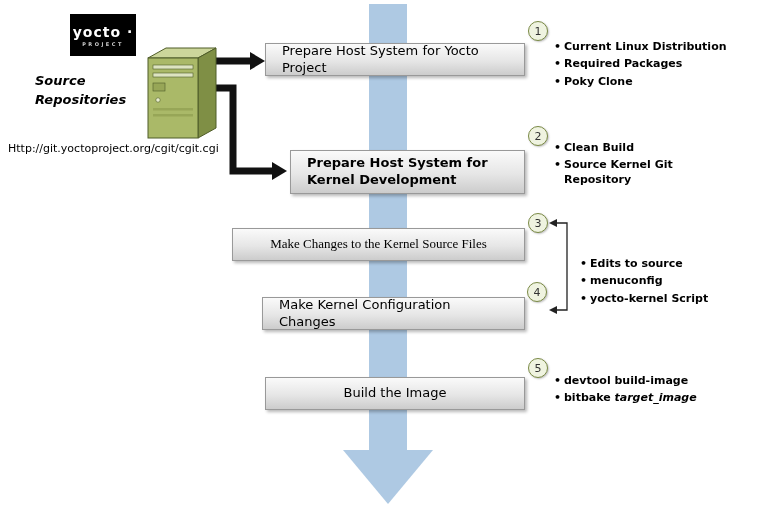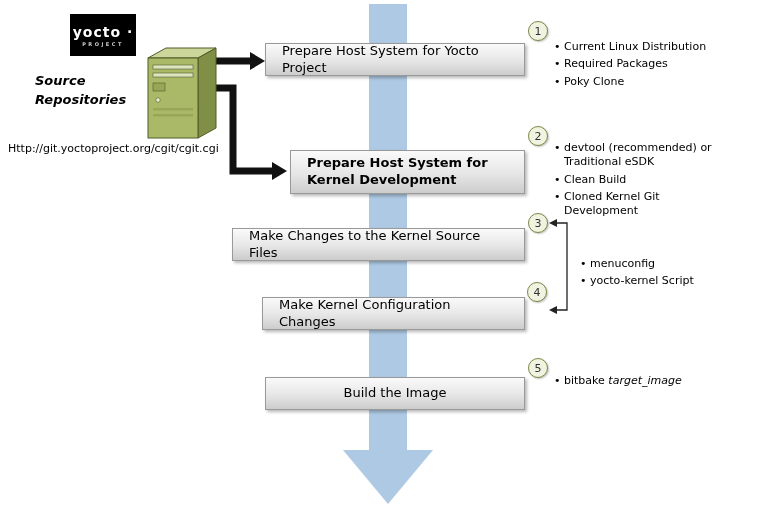--- a/index.html
+++ b/index.html
@@ -16,38 +16,38 @@
   
   .connectors { position:absolute; left:0; top:0; width:769px; height:517px; pointer-events:none; }
 
   
   .stepbox { position:absolute; display:flex; align-items:center; justify-content:center;
              text-align:left; font-size:13px; line-height:1.3; padding:2px 16px;
              background:linear-gradient(180deg,#fafafa 0%,#e6e6e6 55%,#cccccc 100%);
              border:1px solid #999; box-shadow:2px 2px 3px rgba(0,0,0,0.28); }
   .box1 { left:265px; top:43px;  width:260px; height:33px; }
   .box2 { left:290px; top:150px; width:235px; height:44px;font-weight:bold; }
-  .box3 { left:232px; top:228px; width:293px; height:33px; }
+  .box3 { left:232px; top:228px; width:293px; height:33px;font-family:Liberation Serif, serif; }
   .box4 { left:262px; top:297px; width:263px; height:33px; }
   .box5 { left:265px; top:377px; width:260px; height:33px; }
 
   
   .ncircle { position:absolute; width:20px; height:20px; border-radius:50%;
              border:1px solid #7a8a45; background:#eff3e0; color:#333;
              font-size:11px; display:flex; align-items:center; justify-content:center;
              box-shadow:1px 1px 2px rgba(0,0,0,0.25); }
   .c1 { left:528px; top:21px; }
   .c2 { left:528px; top:126px; }
   .c3 { left:528px; top:213px; }
   .c4 { left:527px; top:282px; }
   .c5 { left:528px; top:358px; }
 
   
   .blist { position:absolute; list-style:none; font-size:11px; }
-  .blist li { position:relative; padding-left:12px; margin-bottom:3px; line-height:1.3; }
+  .blist li { position:relative; padding-left:12px; margin-bottom:3px; line-height:1.3;font-weight:bold; }
   .blist li::before { content:"\2022"; position:absolute; left:2px; top:0; }
   .ul1 { left:552px; top:40px;  width:205px; }
   .ul2 { left:552px; top:141px; width:185px; }
   .ul34{ left:578px; top:257px; width:170px; }
   .ul5 { left:552px; top:374px; width:205px; }
   .blist em { font-style:italic; }
 
   
   .logo { position:absolute; left:70px; top:14px; width:66px; height:42px; background:#000;
           color:#fff; display:flex; flex-direction:column; align-items:center; justify-content:center;font-weight:bold; }
@@ -114,27 +114,28 @@
   <div class="ncircle c4">4</div>
   <div class="ncircle c5">5</div>
 
   <ul class="blist ul1">
     <li>Current Linux Distribution</li>
     <li>Required Packages</li>
     <li>Poky Clone</li>
   </ul>
 
   <ul class="blist ul2">
-    <li>devtool (recommended) or Traditional eSDK</li>
     <li>Clean Build</li>
-    <li>Cloned Kernel Git Development</li>
+    <li>Source Kernel Git Repository</li>
   </ul>
 
   <ul class="blist ul34">
+    <li>Edits to source</li>
     <li>menuconfig</li>
     <li>yocto-kernel Script</li>
   </ul>
 
   <ul class="blist ul5">
+    <li>devtool build-image</li>
     <li><span>bitbake </span><em>target_image</em></li>
   </ul>
 
 </div>
 
 </body></html>

